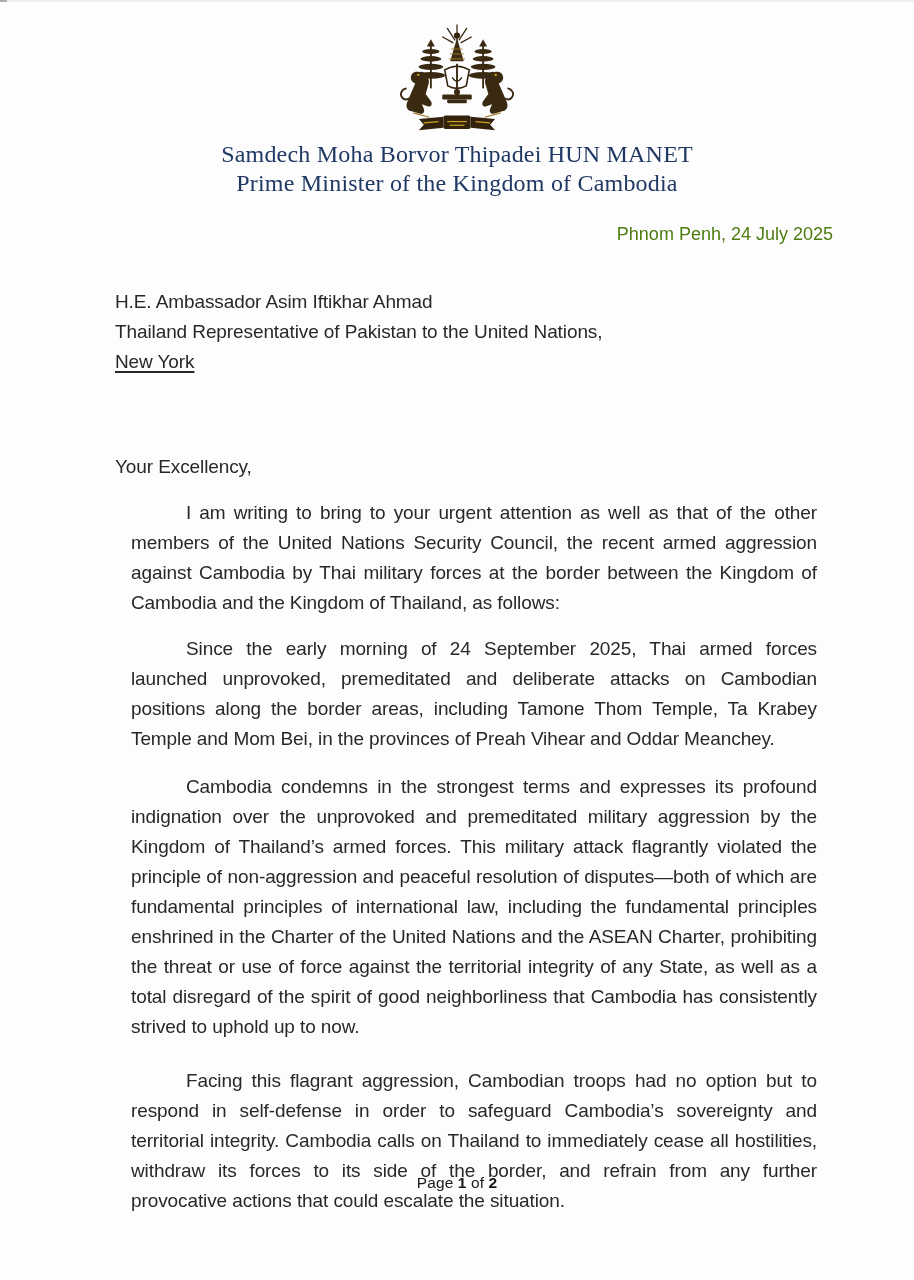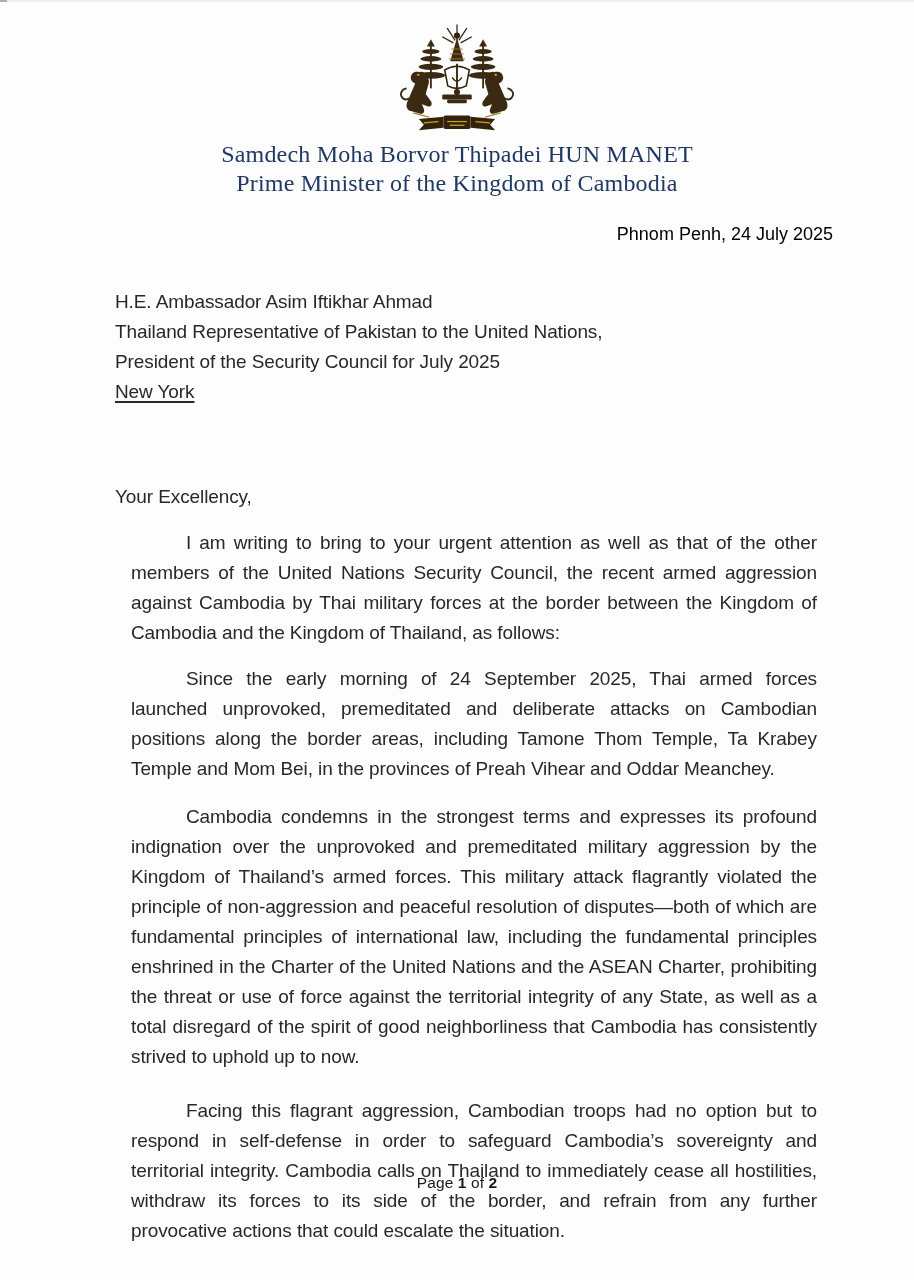--- a/index.html
+++ b/index.html
@@ -28,21 +28,21 @@
     color: #1f3864;
     font-size: 24px;
     line-height: 29px;
     letter-spacing: 0.2px;
   }
 
   .dateline {
     margin: 26px 81px 0 115px;
     text-align: right;
     font-size: 18px;
-    color: #000000;
+    color: #4d7c0f;
   }
 
   .content {
     margin: 0 81px 0 115px;
     font-size: 19px;
     line-height: 30px;
     letter-spacing: -0.1px;
     color: #282828;
   }
 
@@ -162,21 +162,20 @@
     <div class="lh-title">Prime Minister of the Kingdom of Cambodia</div>
   </div>
 
   <div class="dateline">Phnom Penh, 24 July 2025</div>
 
   <div class="content">
 
     <div class="recipient">
       <div class="r-line">H.E. Ambassador Asim Iftikhar Ahmad</div>
       <div class="r-line">Thailand Representative of Pakistan to the United Nations,</div>
-      <div class="r-line">President of the Security Council for July 2025</div>
       <div class="r-line"><span class="city">New York</span></div>
     </div>
 
     <div class="salutation">Your Excellency,</div>
 
     <p class="para">I am writing to bring to your urgent attention as well as that of the other members of the United Nations Security Council, the recent armed aggression against Cambodia by Thai military forces at the border between the Kingdom of Cambodia and the Kingdom of Thailand, as follows:</p>
     <p class="para">Since the early morning of 24 September 2025, Thai armed forces launched unprovoked, premeditated and deliberate attacks on Cambodian positions along the border areas, including Tamone Thom Temple, Ta Krabey Temple and Mom Bei, in the provinces of Preah Vihear and Oddar Meanchey.</p>
     <p class="para gap-sm">Cambodia condemns in the strongest terms and expresses its profound indignation over the unprovoked and premeditated military aggression by the Kingdom of Thailand’s armed forces. This military attack flagrantly violated the principle of non-aggression and peaceful resolution of disputes—both of which are fundamental principles of international law, including the fundamental principles enshrined in the Charter of the United Nations and the ASEAN Charter, prohibiting the threat or use of force against the territorial integrity of any State, as well as a total disregard of the spirit of good neighborliness that Cambodia has consistently strived to uphold up to now.</p>
     <p class="para gap-md">Facing this flagrant aggression, Cambodian troops had no option but to respond in self-defense in order to safeguard Cambodia’s sovereignty and territorial integrity. Cambodia calls on Thailand to immediately cease all hostilities, withdraw its forces to its side of the border, and refrain from any further provocative actions that could escalate the situation.</p>
 

